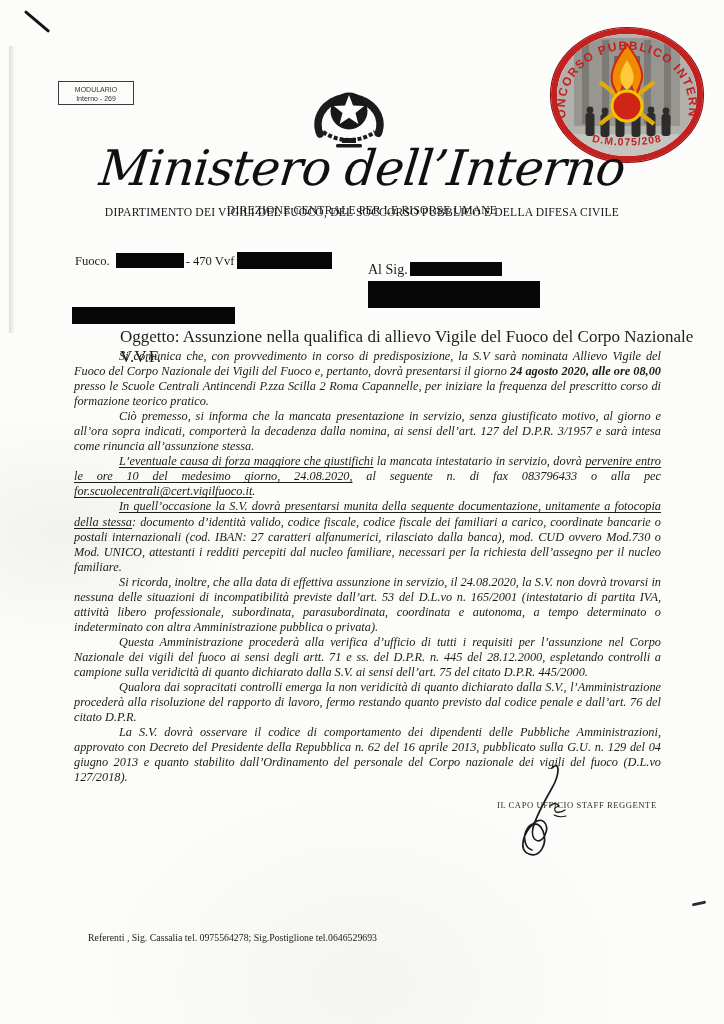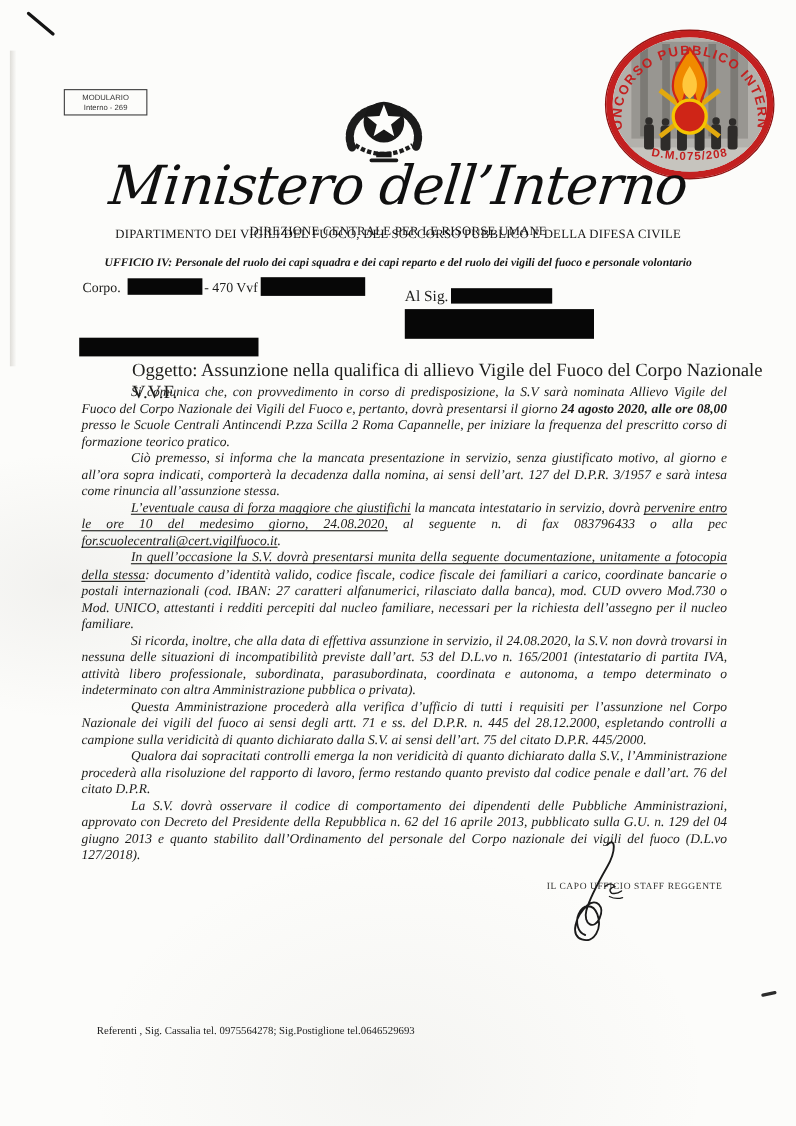--- a/index.html
+++ b/index.html
@@ -121,24 +121,23 @@
       <textPath href="#arcTop" startOffset="50%" text-anchor="middle">CONCORSO PUBBLICO INTERNO</textPath>
     </text>
     <text font-family="Liberation Sans, sans-serif" font-size="10.5" font-weight="bold" fill="#c32020" letter-spacing="1">
       <textPath href="#arcBottom" startOffset="50%" text-anchor="middle">D.M.075/208</textPath>
     </text>
   </svg>
 
   <div class="title">Ministero dell’Interno</div>
   <div class="dept1">DIPARTIMENTO DEI VIGILI DEL FUOCO, DEL SOCCORSO PUBBLICO E DELLA DIFESA CIVILE</div>
   <div class="dept2">DIREZIONE CENTRALE PER LE RISORSE UMANE</div>
-  <div class="office">UFFICIO IV: Personale del ruolo dei capi squadra e dei capi reparto e del ruolo dei vigili del fuoco e personale volontario</div>
 
   <div class="prot-row">
-    <span>Corpo.</span><span class="redact r1"></span><span>- 470 Vvf</span><span class="redact r2"></span>
+    <span>Fuoco.</span><span class="redact r1"></span><span>- 470 Vvf</span><span class="redact r2"></span>
   </div>
 
   <div class="alsig">
     <span>Al Sig.</span><span class="redact r3"></span>
   </div>
   <div class="redact-block"></div>
   <div class="redact-left"></div>
 
   <div class="subject">Oggetto: Assunzione nella qualifica di allievo Vigile del Fuoco del Corpo Nazionale V.V.F.</div>
 

